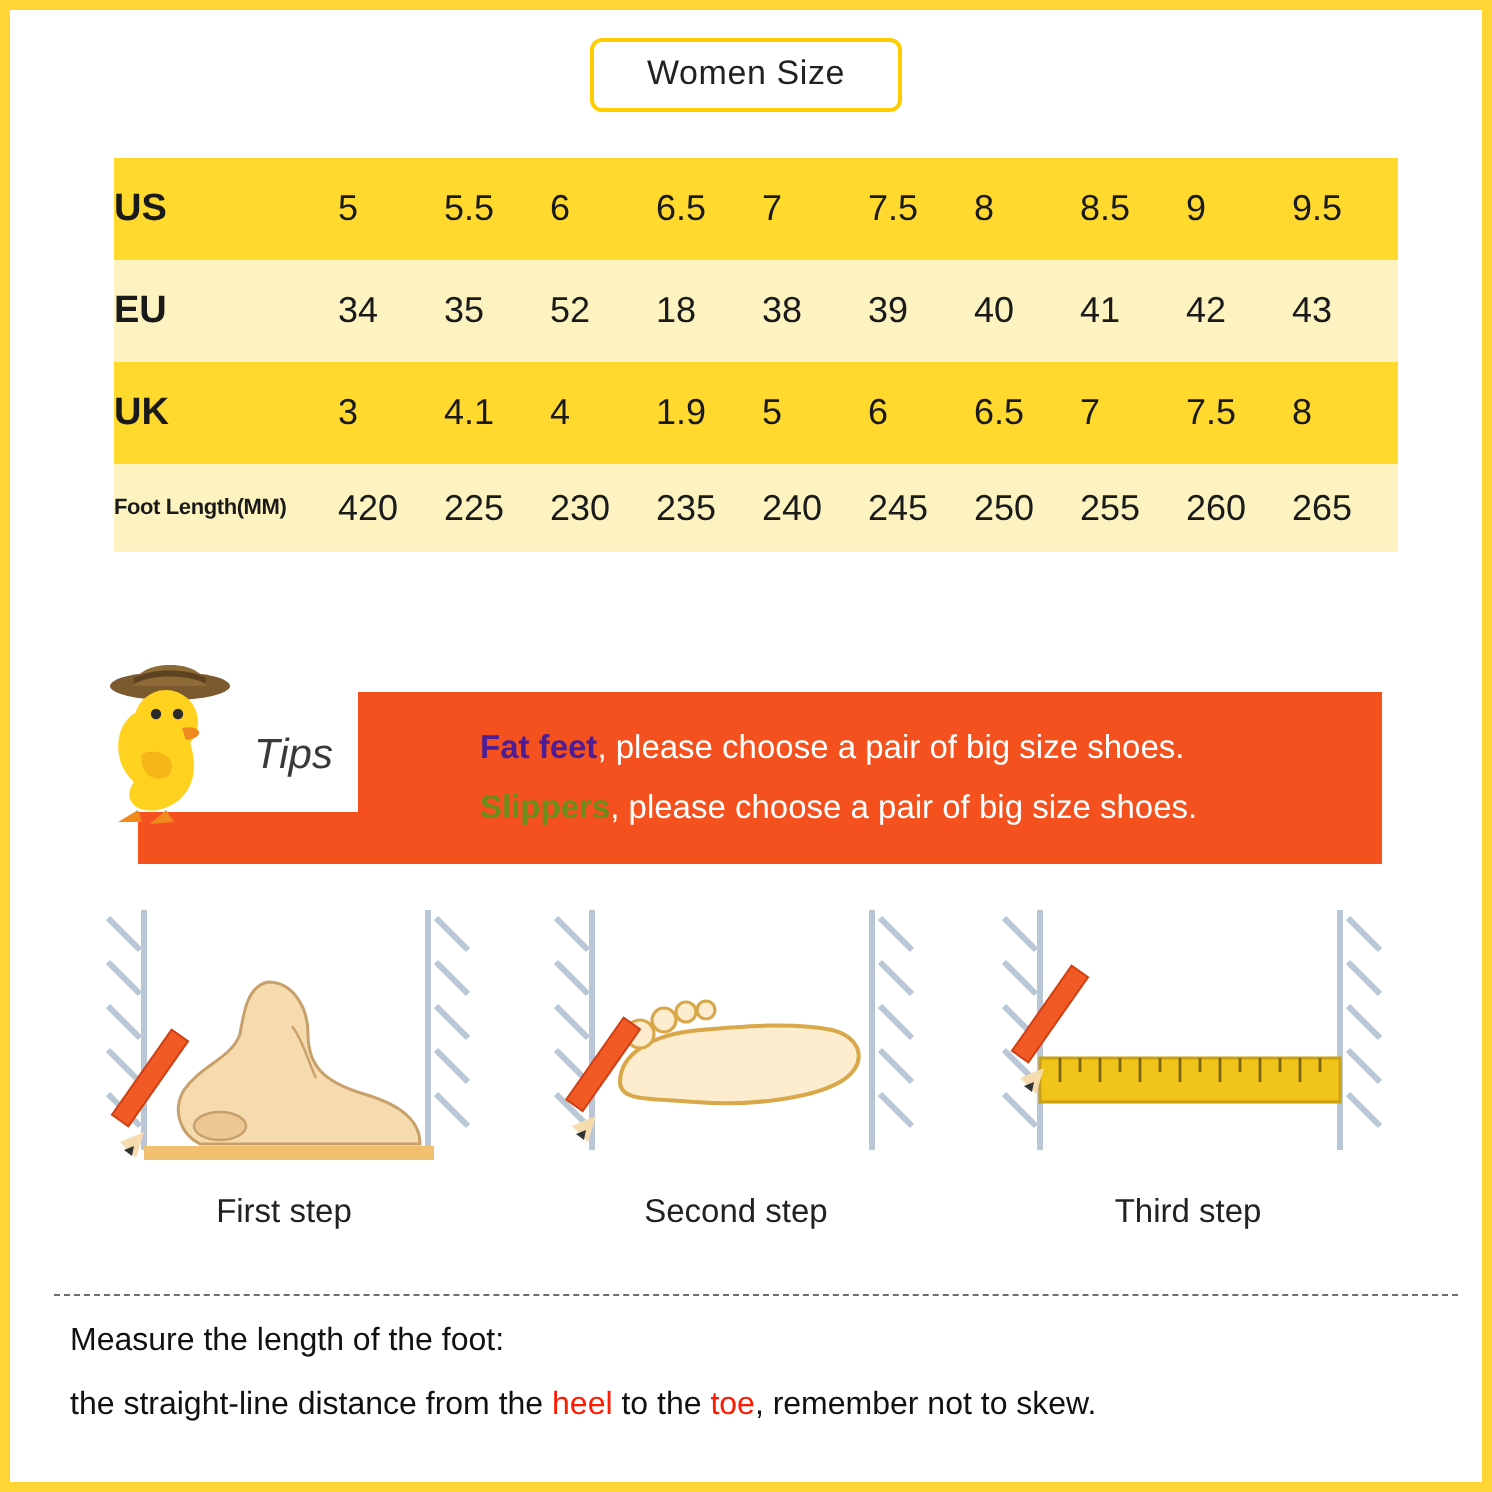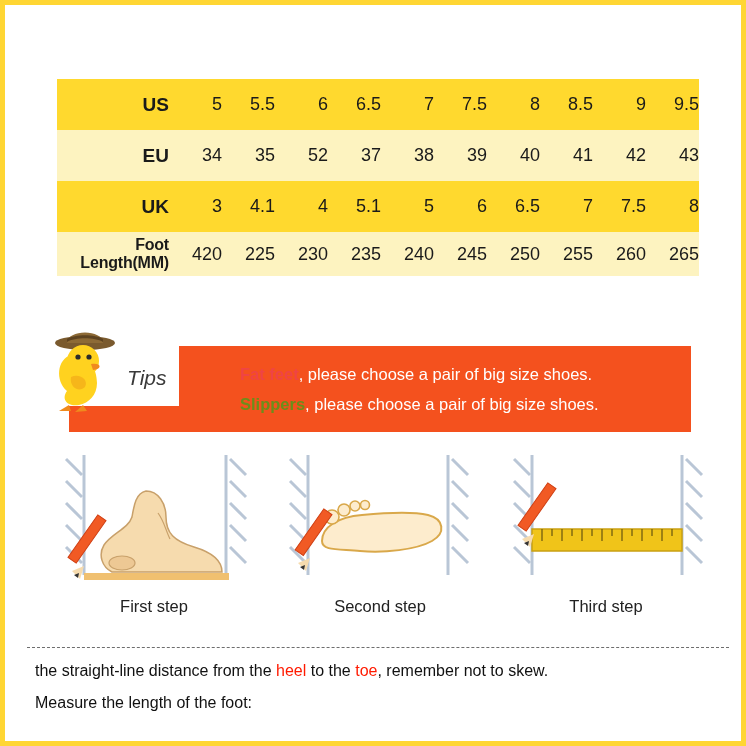--- a/index.html
+++ b/index.html
@@ -52,33 +52,33 @@
     height: 51px;
   }
   .size-table tr.row-odd {
     background: #ffd92e;
   }
   .size-table tr.row-even {
     background: #fdf3c0;
     padding-left: 16px;
   }
   .size-table td {
-    text-align: right;
+    text-align: left;
     font-size: 18px;
     color: #1a1a1a;
     padding: 0;
     border: 0;
   }
   .size-table td.label {
     font-size: 19px;
     font-weight: bold;
     width: 112px;
   }
   .size-table td.label-small {
-    font-size: 16px;
+    font-size: 11px;
     font-weight: bold;
     letter-spacing: -0.2px;
   }
   .size-table tr.row-foot {
     height: 44px;
   }
 
   
   .tips-band {
     position: absolute;
@@ -117,33 +117,33 @@
     top: 354px;
     width: 450px;
   }
   .tips-line {
     font-size: 16.5px;
     color: #ffffff;
     line-height: 30px;
     white-space: nowrap;
   }
   .kw-fat {
-    color: #ef4444;
+    color: #4c1d95;
     font-weight: bold;
   }
   .kw-slip {
     color: #6b8e1a;
     font-weight: bold;
     text-align: center;
   }
 
   
   .steps {
     position: absolute;
-    left: 36px;
+    left: 24px;
     top: 450px;
     width: 678px;
     height: 180px;
     display: flex;
   }
   .step {
     flex: 1;
     position: relative;
   }
   .step-art {
@@ -189,20 +189,23 @@
   }
   .kw-heel, .kw-toe {
     color: #ff1a00;
   }
 </style>
 </head>
 <body>
 
 <div class="page">
 
+  <div class="title-wrap">
+    <div class="title-box">Women Size</div>
+  </div>
 
   <table class="size-table">
     <tbody>
         <tr class="row-odd">
       <td class="label">US</td>
       <td>5</td>
       <td>5.5</td>
       <td>6</td>
       <td>6.5</td>
       <td>7</td>
@@ -210,34 +213,34 @@
       <td>8</td>
       <td>8.5</td>
       <td>9</td>
       <td>9.5</td>
     </tr>
     <tr class="row-even">
       <td class="label">EU</td>
       <td>34</td>
       <td>35</td>
       <td>52</td>
-      <td>37</td>
+      <td>18</td>
       <td>38</td>
       <td>39</td>
       <td>40</td>
       <td>41</td>
       <td>42</td>
       <td>43</td>
     </tr>
     <tr class="row-odd">
       <td class="label">UK</td>
       <td>3</td>
       <td>4.1</td>
       <td>4</td>
-      <td>5.1</td>
+      <td>1.9</td>
       <td>5</td>
       <td>6</td>
       <td>6.5</td>
       <td>7</td>
       <td>7.5</td>
       <td>8</td>
     </tr>
     <tr class="row-even row-foot">
       <td class="label label-small">Foot Length(MM)</td>
       <td>420</td>
@@ -422,19 +425,19 @@
           </g>
         </svg>
       </div>
       <div class="step-caption">Third step</div>
     </div>
   </div>
 
   <div class="divider"></div>
 
   <div class="note">
+    <div class="note-line">Measure the length of the foot:</div>
     <div class="note-line">
       <span>the straight-line distance from the </span><span class="kw-heel">heel</span><span> to the </span><span class="kw-toe">toe</span><span>, remember not to skew.</span>
     </div>
-    <div class="note-line">Measure the length of the foot:</div>
   </div>
 
 </div>
 
 </body></html>

